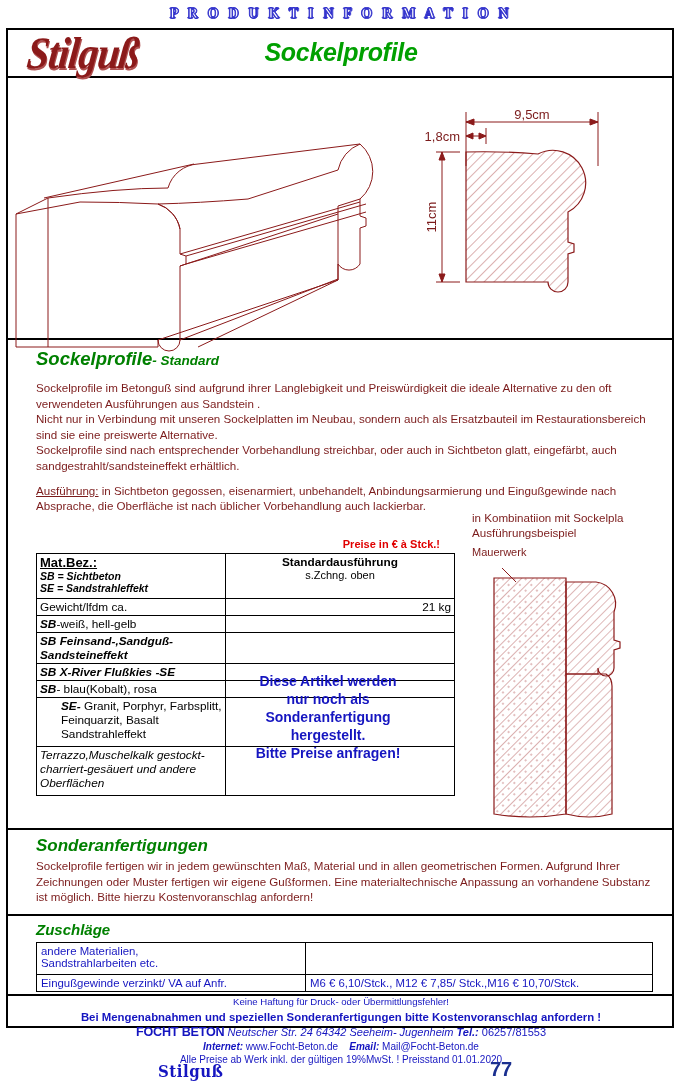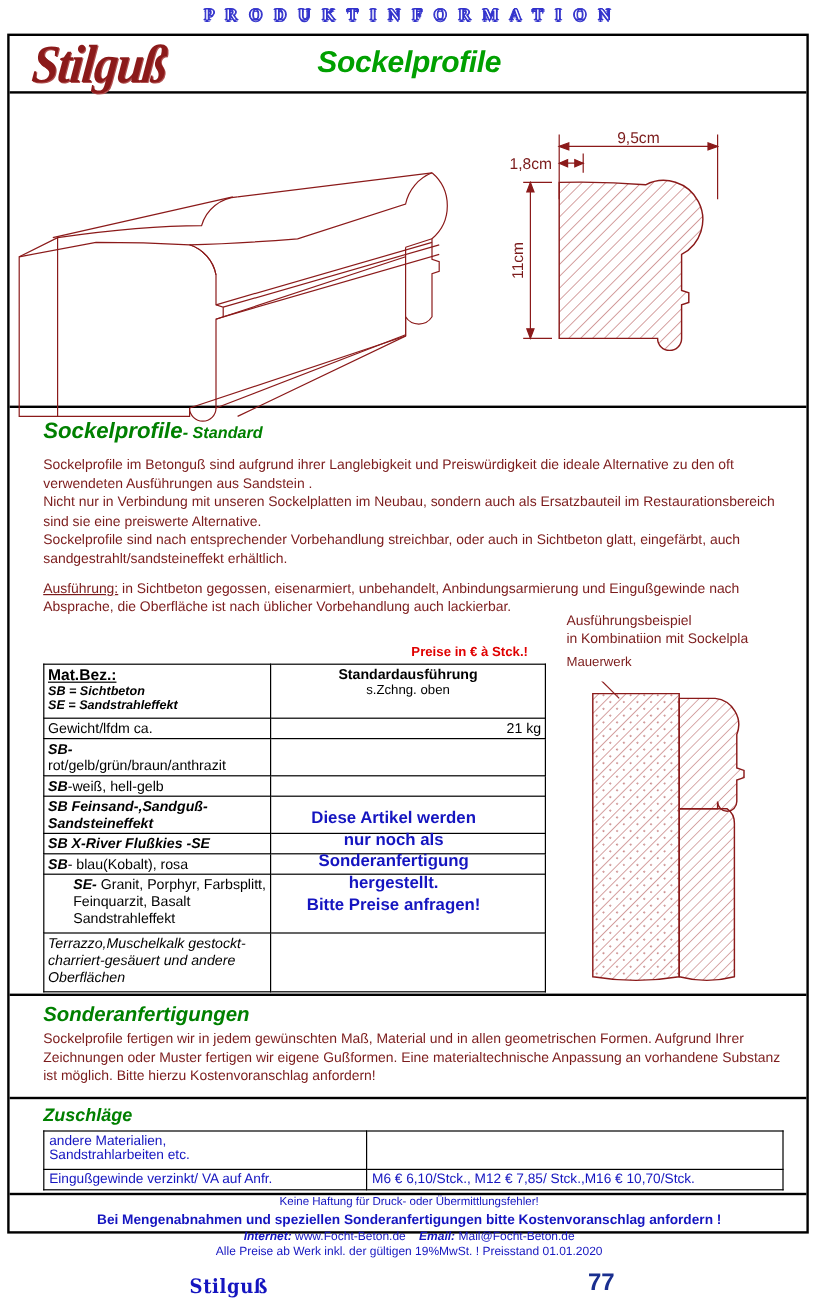--- a/index.html
+++ b/index.html
@@ -343,24 +343,20 @@
         <div>Standardausführung</div>
         <div class="small">s.Zchng. oben</div>
       </td>
     </tr>
     <tr class="green-row">
       <td>Gewicht/lfdm ca.</td>
       <td class="right-num">21 kg</td>
     </tr>
 
     <tr>
-      <td><span class="ital-b">SB-</span><br><span>rot/gelb/grün/braun/anthrazit</span></td>
-      <td></td>
-    </tr>
-    <tr>
       <td><span class="ital-b">SB</span><span>-weiß, hell-gelb</span></td>
       <td></td>
     </tr>
     <tr>
       <td><span class="ital-b">SB Feinsand-,Sandguß-</span><br><span class="ital-b">Sandsteineffekt</span></td>
       <td></td>
     </tr>
     <tr>
       <td><span class="ital-b">SB X-River Flußkies -SE</span></td>
       <td></td>
@@ -381,22 +377,22 @@
     </table>
 </div>
 
 <div class="overlay-note" style="left:228px; top:672px; width:200px; white-space:pre-line;">Diese Artikel werden
 nur noch als
 Sonderanfertigung
 hergestellt.
 Bitte Preise anfragen!</div>
 
 <div style="position:absolute; left:472px; top:510px; width:205px;">
+  <div class="example-cap">in Kombinatiion mit Sockelpla</div>
   <div class="example-cap">Ausführungsbeispiel</div>
-  <div class="example-cap">in Kombinatiion mit Sockelpla</div>
   <div class="mauerwerk-lbl" style="margin-top:6px;">Mauerwerk</div>
 </div>
 
 <svg style="position:absolute; left:486px; top:568px;" width="196" height="255" viewBox="0 0 196 255">
   <defs>
     <pattern id="hatchB" width="8" height="8" patternTransform="rotate(45)" patternUnits="userSpaceOnUse">
       <line x1="0" y1="0" x2="0" y2="8" stroke="#b05050" stroke-width="0.9"></line>
       <circle cx="4" cy="4" r="0.7" fill="#b05050"></circle>
     </pattern>
     <pattern id="hatchC" width="6" height="6" patternTransform="rotate(45)" patternUnits="userSpaceOnUse">
@@ -438,20 +434,26 @@
   </tbody>
     </table>
 </div>
 
 <div style="position:absolute; left:8px; top:996px; width:666px;">
   <div class="disclaim">Keine Haftung für Druck- oder Übermittlungsfehler!</div>
 </div>
 
 <div style="position:absolute; left:8px; top:1011px; width:666px;">
   <div class="foot-line1">Bei Mengenabnahmen und speziellen Sonderanfertigungen bitte Kostenvoranschlag anfordern !</div>
+  <div class="foot-company" style="margin-top:2px;">
+    <span class="name">FOCHT BETON</span>
+    <span class="addr">Neutscher Str. 24   64342 Seeheim- Jugenheim</span>
+    <span class="lab" style="font-style:italic;font-weight:bold;">Tel.:</span>
+    <span>06257/81553</span>
+  </div>
   <div class="foot-small" style="margin-top:2px;">
     <span class="lab">Internet:</span>
     <span>www.Focht-Beton.de</span>
     &nbsp;&nbsp;
     <span class="lab">Email:</span>
     <span>Mail@Focht-Beton.de</span>
   </div>
   <div class="foot-small" style="margin-top:2px;">Alle Preise ab Werk inkl. der gültigen 19%MwSt. !   Preisstand 01.01.2020</div>
 </div>
 

